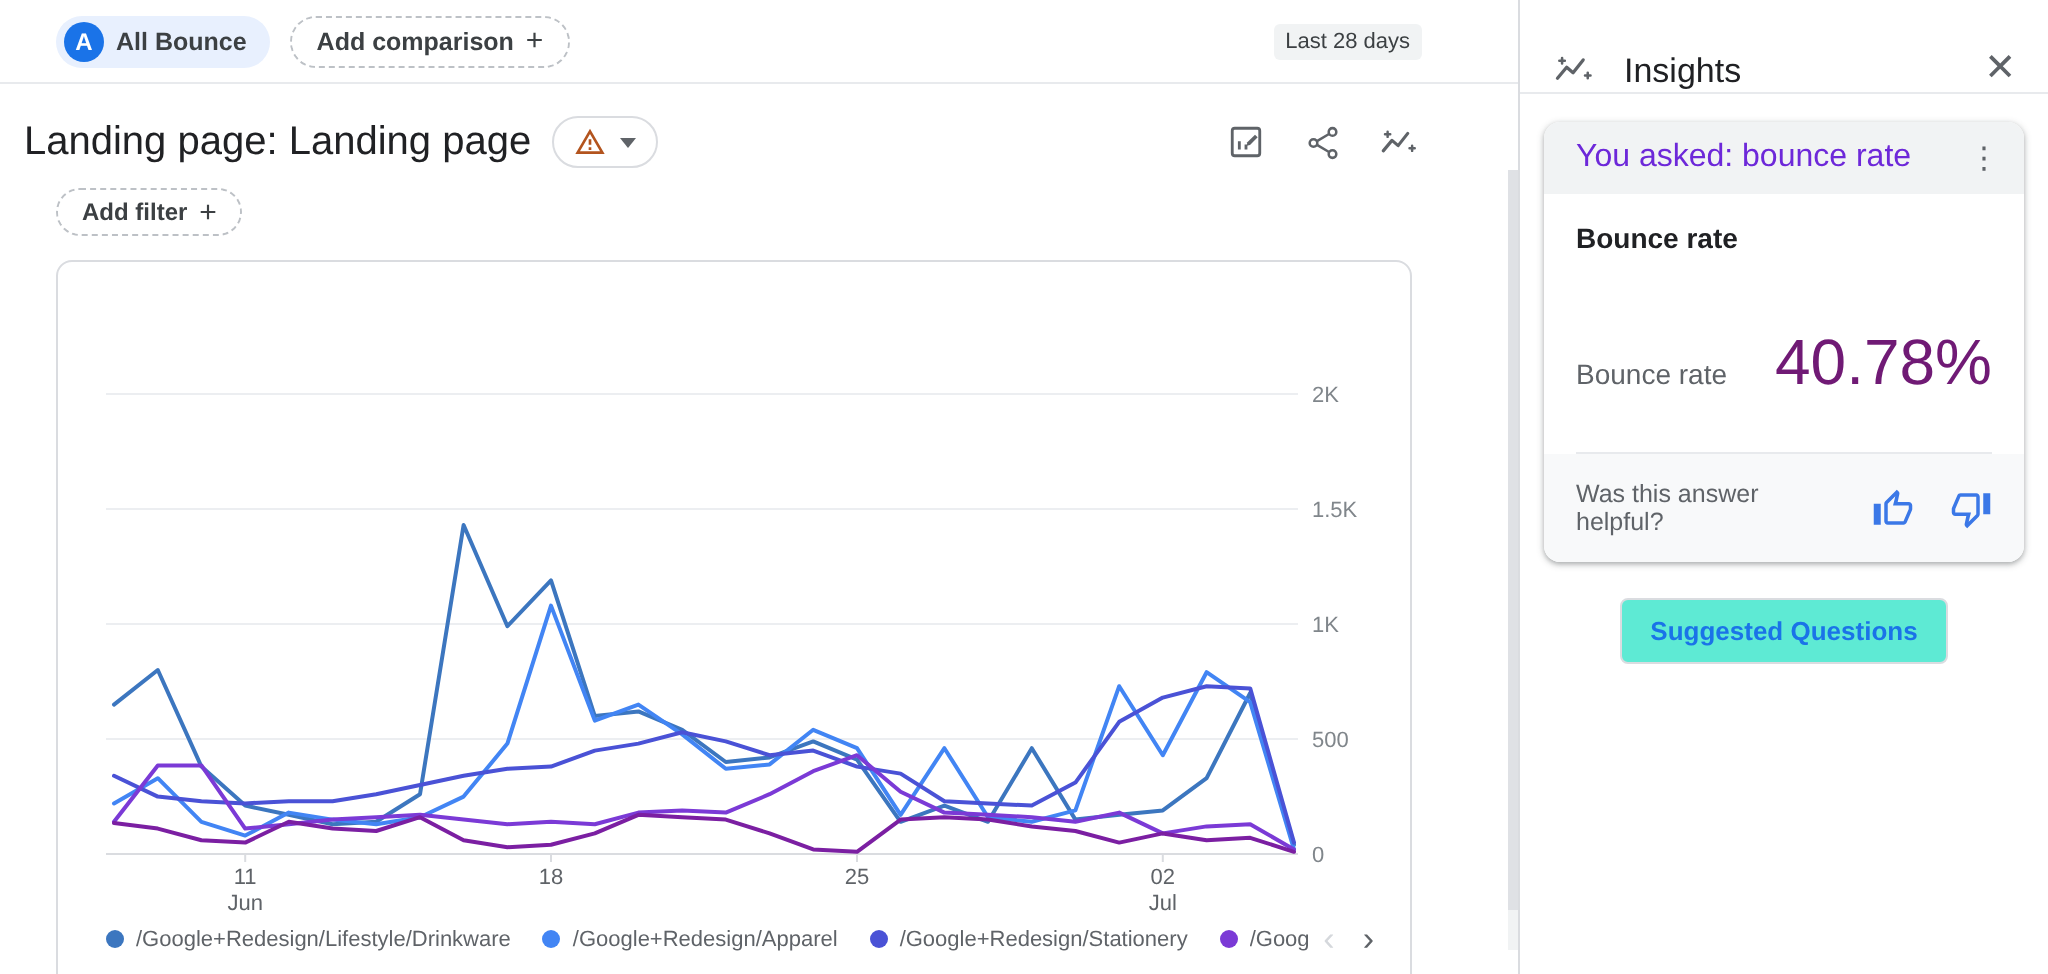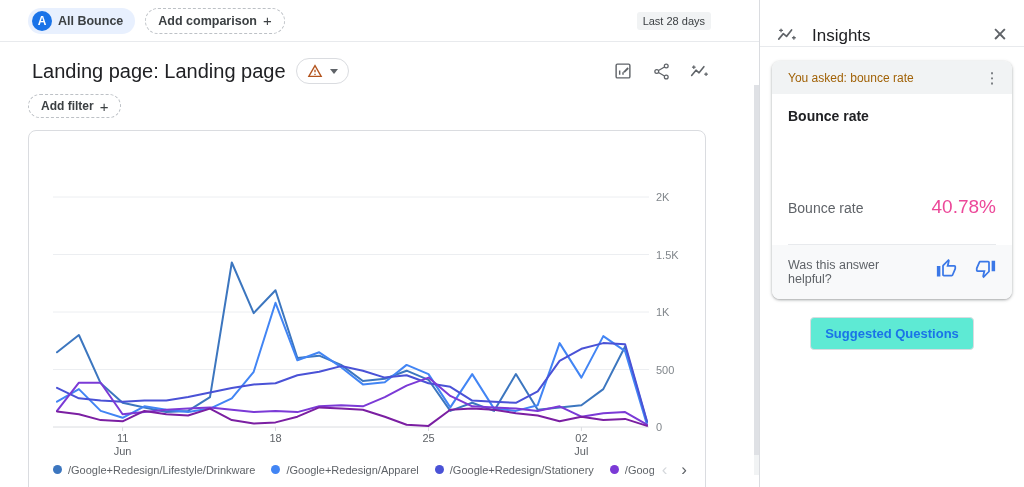--- a/index.html
+++ b/index.html
@@ -17,21 +17,21 @@
   .chip-filled { border:none; background:#e8f0fe; padding:0 12px 0 4px; }
   .avatar { width:20px; height:20px; border-radius:50%; background:#1a73e8; color:#fff;
     font-size:12px; font-weight:bold; display:flex; align-items:center; justify-content:center; }
   .plus { font-size:15px; font-weight:normal; color:#3c4043; }
   .spacer { flex:1; }
   .last-badge { background:#f1f3f4; color:#3c4043; font-size:11px; padding:3px 6px; border-radius:3px; }
   .daterange { display:flex; align-items:center; gap:7px; font-size:14px; color:#202124; cursor:pointer; }
   .caret { width:0; height:0; border-left:4px solid transparent; border-right:4px solid transparent;
     border-top:5px solid #5f6368; }
 
-  .titlebar { display:flex; align-items:center; padding:16px 48px 0 32px; gap:10px; }
+  .titlebar { display:flex; align-items:center; padding:16px 48px 0 12px; gap:10px; }
   .titlebar h1 { font-size:20px; font-weight:normal; color:#202124; }
   .warn-pill { display:flex; align-items:center; gap:7px; border:1px solid #dadce0;
     border-radius:14px; height:26px; padding:0 10px; cursor:pointer; }
   .title-actions { margin-left:auto; display:flex; align-items:center; gap:14px; }
   .icon-btn { width:24px; height:24px; display:flex; align-items:center; justify-content:center;
     cursor:pointer; background:none; border:none; }
   .filterbar { padding:10px 28px 0 28px; }
   .chip.small { height:24px; font-size:12px; border-radius:12px; }
 
   .chart-card { position:absolute; left:28px; top:130px; width:678px; height:420px;
@@ -62,31 +62,31 @@
   .panel { width:265px; border-left:1px solid #dadce0; background:#fff; display:flex;
     flex-direction:column; }
   .panel-header { height:47px; display:flex; align-items:flex-end; gap:14px; padding:0 16px;
     border-bottom:1px solid #e8eaed; }
   .panel-header .ph-title { font-size:17px; color:#202124; flex:1; }
   .close-btn { font-size:19px; color:#5f6368; background:none; border:none; cursor:pointer; }
   .panel-body { padding:14px 12px; }
   .insight-card { border-radius:8px; background:#fff; overflow:hidden;
     box-shadow:0 1px 2px rgba(60,64,67,.3), 0 1px 3px 1px rgba(60,64,67,.15); }
   .ic-header { background:#f1f3f4; display:flex; align-items:center; padding:9px 8px 9px 16px; }
-  .ic-question { font-size:12px; color:#a16207; flex:1; }
+  .ic-question { font-size:16px; color:#6d28d9; flex:1; }
   .kebab { color:#5f6368; font-size:15px; letter-spacing:0; background:none; border:none;
     cursor:pointer; width:24px; line-height:1; }
   .ic-body { padding:14px 16px 0 16px; }
   .ic-metric-title { font-size:14px; font-weight:bold; color:#202124; }
   .ic-date { font-size:12px; color:#5f6368; margin-top:5px; }
   .ic-row { display:flex; align-items:baseline; justify-content:space-between; margin-top:36px; }
   .ic-label { font-size:14px; color:#5f6368; }
-  .ic-value { font-size:19px; color:#ec4899;margin-top:36px; }
+  .ic-value { font-size:32px; color:#701a75; }
   .ic-divider { border:none; border-top:1px solid #e8eaed; margin-top:26px; }
-  .ic-footer { background:#f8f9fa; display:flex; padding:13px 16px; margin-top:0; }
+  .ic-footer { background:#f8f9fa; display:flex; align-items:center; padding:13px 16px; margin-top:0; }
   .ic-prompt { font-size:12.5px; color:#5f6368; flex:1; }
   .thumb-btn { background:none; border:none; cursor:pointer; margin-left:18px; display:flex; }
   .suggested-wrap { display:flex; justify-content:center; margin-top:18px; }
   .suggested { background:#5eead4; border:1px solid #dadce0; border-radius:4px; padding:8px 14px;
     font-size:13px; font-weight:bold; color:#1a73e8; cursor:pointer;
     font-family:"Liberation Sans", sans-serif; }
 </style>
 </head>
 <body>
 

